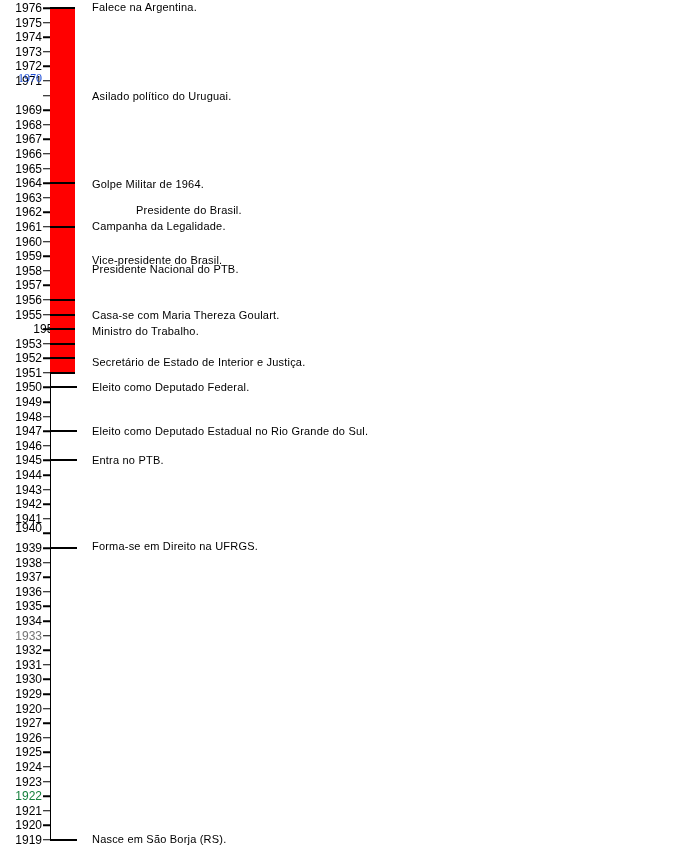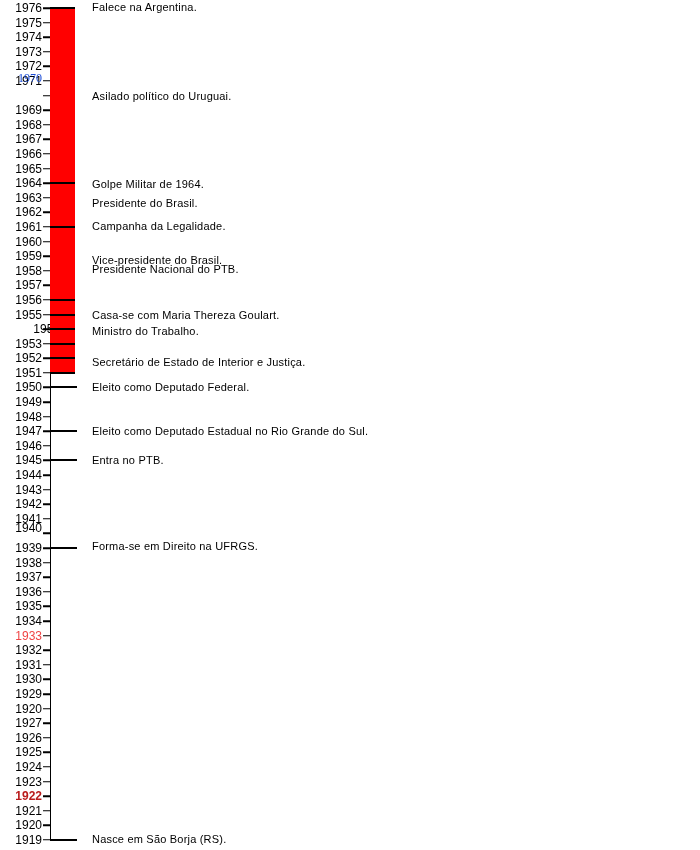--- a/index.html
+++ b/index.html
@@ -157,21 +157,21 @@
       <div class="year-label" style="top: 562.648px; color: rgb(0, 0, 0);">1938</div>
       <div class="tick-mark" style="top: 577.244px; background: rgb(0, 0, 0);"></div>
       <div class="year-label" style="top: 577.244px; color: rgb(0, 0, 0);">1937</div>
       <div class="tick-mark" style="top: 591.84px; background: rgb(0, 0, 0);"></div>
       <div class="year-label" style="top: 591.84px; color: rgb(0, 0, 0);">1936</div>
       <div class="tick-mark" style="top: 606.436px; background: rgb(0, 0, 0);"></div>
       <div class="year-label" style="top: 606.436px; color: rgb(0, 0, 0);">1935</div>
       <div class="tick-mark" style="top: 621.032px; background: rgb(0, 0, 0);"></div>
       <div class="year-label" style="top: 621.032px; color: rgb(0, 0, 0);">1934</div>
       <div class="tick-mark" style="top: 635.628px; background: rgb(0, 0, 0);"></div>
-      <div class="year-label" style="top: 635.628px; color: #ef4444;">1933</div>
+      <div class="year-label" style="top: 635.628px; color: #737373;">1933</div>
       <div class="tick-mark" style="top: 650.224px; background: rgb(0, 0, 0);"></div>
       <div class="year-label" style="top: 650.224px; color: rgb(0, 0, 0);">1932</div>
       <div class="tick-mark" style="top: 664.82px; background: rgb(0, 0, 0);"></div>
       <div class="year-label" style="top: 664.82px; color: rgb(0, 0, 0);">1931</div>
       <div class="tick-mark" style="top: 679.416px; background: rgb(0, 0, 0);"></div>
       <div class="year-label" style="top: 679.416px; color: rgb(0, 0, 0);">1930</div>
       <div class="tick-mark" style="top: 694.012px; background: rgb(0, 0, 0);"></div>
       <div class="year-label" style="top: 694.012px; color: rgb(0, 0, 0);">1929</div>
       <div class="tick-mark" style="top: 708.608px; background: rgb(0, 0, 0);"></div>
       <div class="year-label" style="top: 708.608px; color: rgb(0, 0, 0);">1920</div>
@@ -179,21 +179,21 @@
       <div class="year-label" style="top: 723.204px; color: rgb(0, 0, 0);">1927</div>
       <div class="tick-mark" style="top: 737.8px; background: rgb(0, 0, 0);"></div>
       <div class="year-label" style="top: 737.8px; color: rgb(0, 0, 0);">1926</div>
       <div class="tick-mark" style="top: 752.396px; background: rgb(0, 0, 0);"></div>
       <div class="year-label" style="top: 752.396px; color: rgb(0, 0, 0);">1925</div>
       <div class="tick-mark" style="top: 766.992px; background: rgb(0, 0, 0);"></div>
       <div class="year-label" style="top: 766.992px; color: rgb(0, 0, 0);">1924</div>
       <div class="tick-mark" style="top: 781.588px; background: rgb(0, 0, 0);"></div>
       <div class="year-label" style="top: 781.588px; color: rgb(0, 0, 0);">1923</div>
       <div class="tick-mark" style="top: 796.184px; background: rgb(0, 0, 0);"></div>
-      <div class="year-label" style="top: 796.184px; color: #b91c1c; font-weight: bold;">1922</div>
+      <div class="year-label" style="top: 796.184px; color: #15803d;">1922</div>
       <div class="tick-mark" style="top: 810.78px; background: rgb(0, 0, 0);"></div>
       <div class="year-label" style="top: 810.78px; color: rgb(0, 0, 0);">1921</div>
       <div class="tick-mark" style="top: 825.376px; background: rgb(0, 0, 0);"></div>
       <div class="year-label" style="top: 825.376px; color: rgb(0, 0, 0);">1920</div>
       <div class="tick-mark" style="top: 839.972px; background: rgb(0, 0, 0);"></div>
       <div class="year-label" style="top: 839.972px; color: rgb(0, 0, 0);">1919</div>
     </div>
   <div class="timeline-bar" id="bar" style="top: 8px; height: 364.9px; background: rgb(255, 0, 0);"></div>
   <div id="segments-layer">
       <div class="segment-line" style="top: 8px; background: rgb(0, 0, 0);"></div>
@@ -203,21 +203,21 @@
       <div class="segment-line" style="top: 314.516px; background: rgb(0, 0, 0);"></div>
       <div class="segment-line" style="top: 329.112px; background: rgb(0, 0, 0);"></div>
       <div class="segment-line" style="top: 343.708px; background: rgb(0, 0, 0);"></div>
       <div class="segment-line" style="top: 358.304px; background: rgb(0, 0, 0);"></div>
       <div class="segment-line" style="top: 372.9px; background: rgb(0, 0, 0);"></div>
     </div>
   <div id="events-layer">
       <div class="event-label" style="top: 6.5404px; color: rgb(0, 0, 0);">Falece na Argentina.</div>
       <div class="event-label" style="top: 95.576px; color: rgb(0, 0, 0);">Asilado político do Uruguai.</div>
       <div class="event-label" style="top: 183.882px; color: rgb(0, 0, 0);">Golpe Militar de 1964.</div>
-      <div class="event-label" style="top: 203px; color: rgb(0, 0, 0);">Presidente do Brasil.</div>
+      <div class="event-label" style="top: 210px; color: rgb(0, 0, 0); margin-left: 44px;">Presidente do Brasil.</div>
       <div class="event-label" style="top: 226.21px; color: rgb(0, 0, 0);">Campanha da Legalidade.</div>
       <div class="event-label" style="top: 260.219px; color: rgb(0, 0, 0);">Vice-presidente do Brasil.</div>
       <div class="event-label" style="top: 268.976px; color: rgb(0, 0, 0);">Presidente Nacional do PTB.</div>
       <div class="event-label" style="top: 314.516px; color: rgb(0, 0, 0);">Casa-se com Maria Thereza Goulart.</div>
       <div class="event-label" style="top: 330.572px; color: rgb(0, 0, 0);">Ministro do Trabalho.</div>
       <div class="event-label" style="top: 361.953px; color: rgb(0, 0, 0);">Secretário de Estado de Interior e Justiça.</div>
       <div class="event-marker-line" style="top: 387.496px; background: rgb(0, 0, 0);"></div>
       <div class="event-label" style="top: 387.496px; color: rgb(0, 0, 0);">Eleito como Deputado Federal.</div>
       <div class="event-marker-line" style="top: 431.284px; background: rgb(0, 0, 0);"></div>
       <div class="event-label" style="top: 431.284px; color: rgb(0, 0, 0);">Eleito como Deputado Estadual no Rio Grande do Sul.</div>

